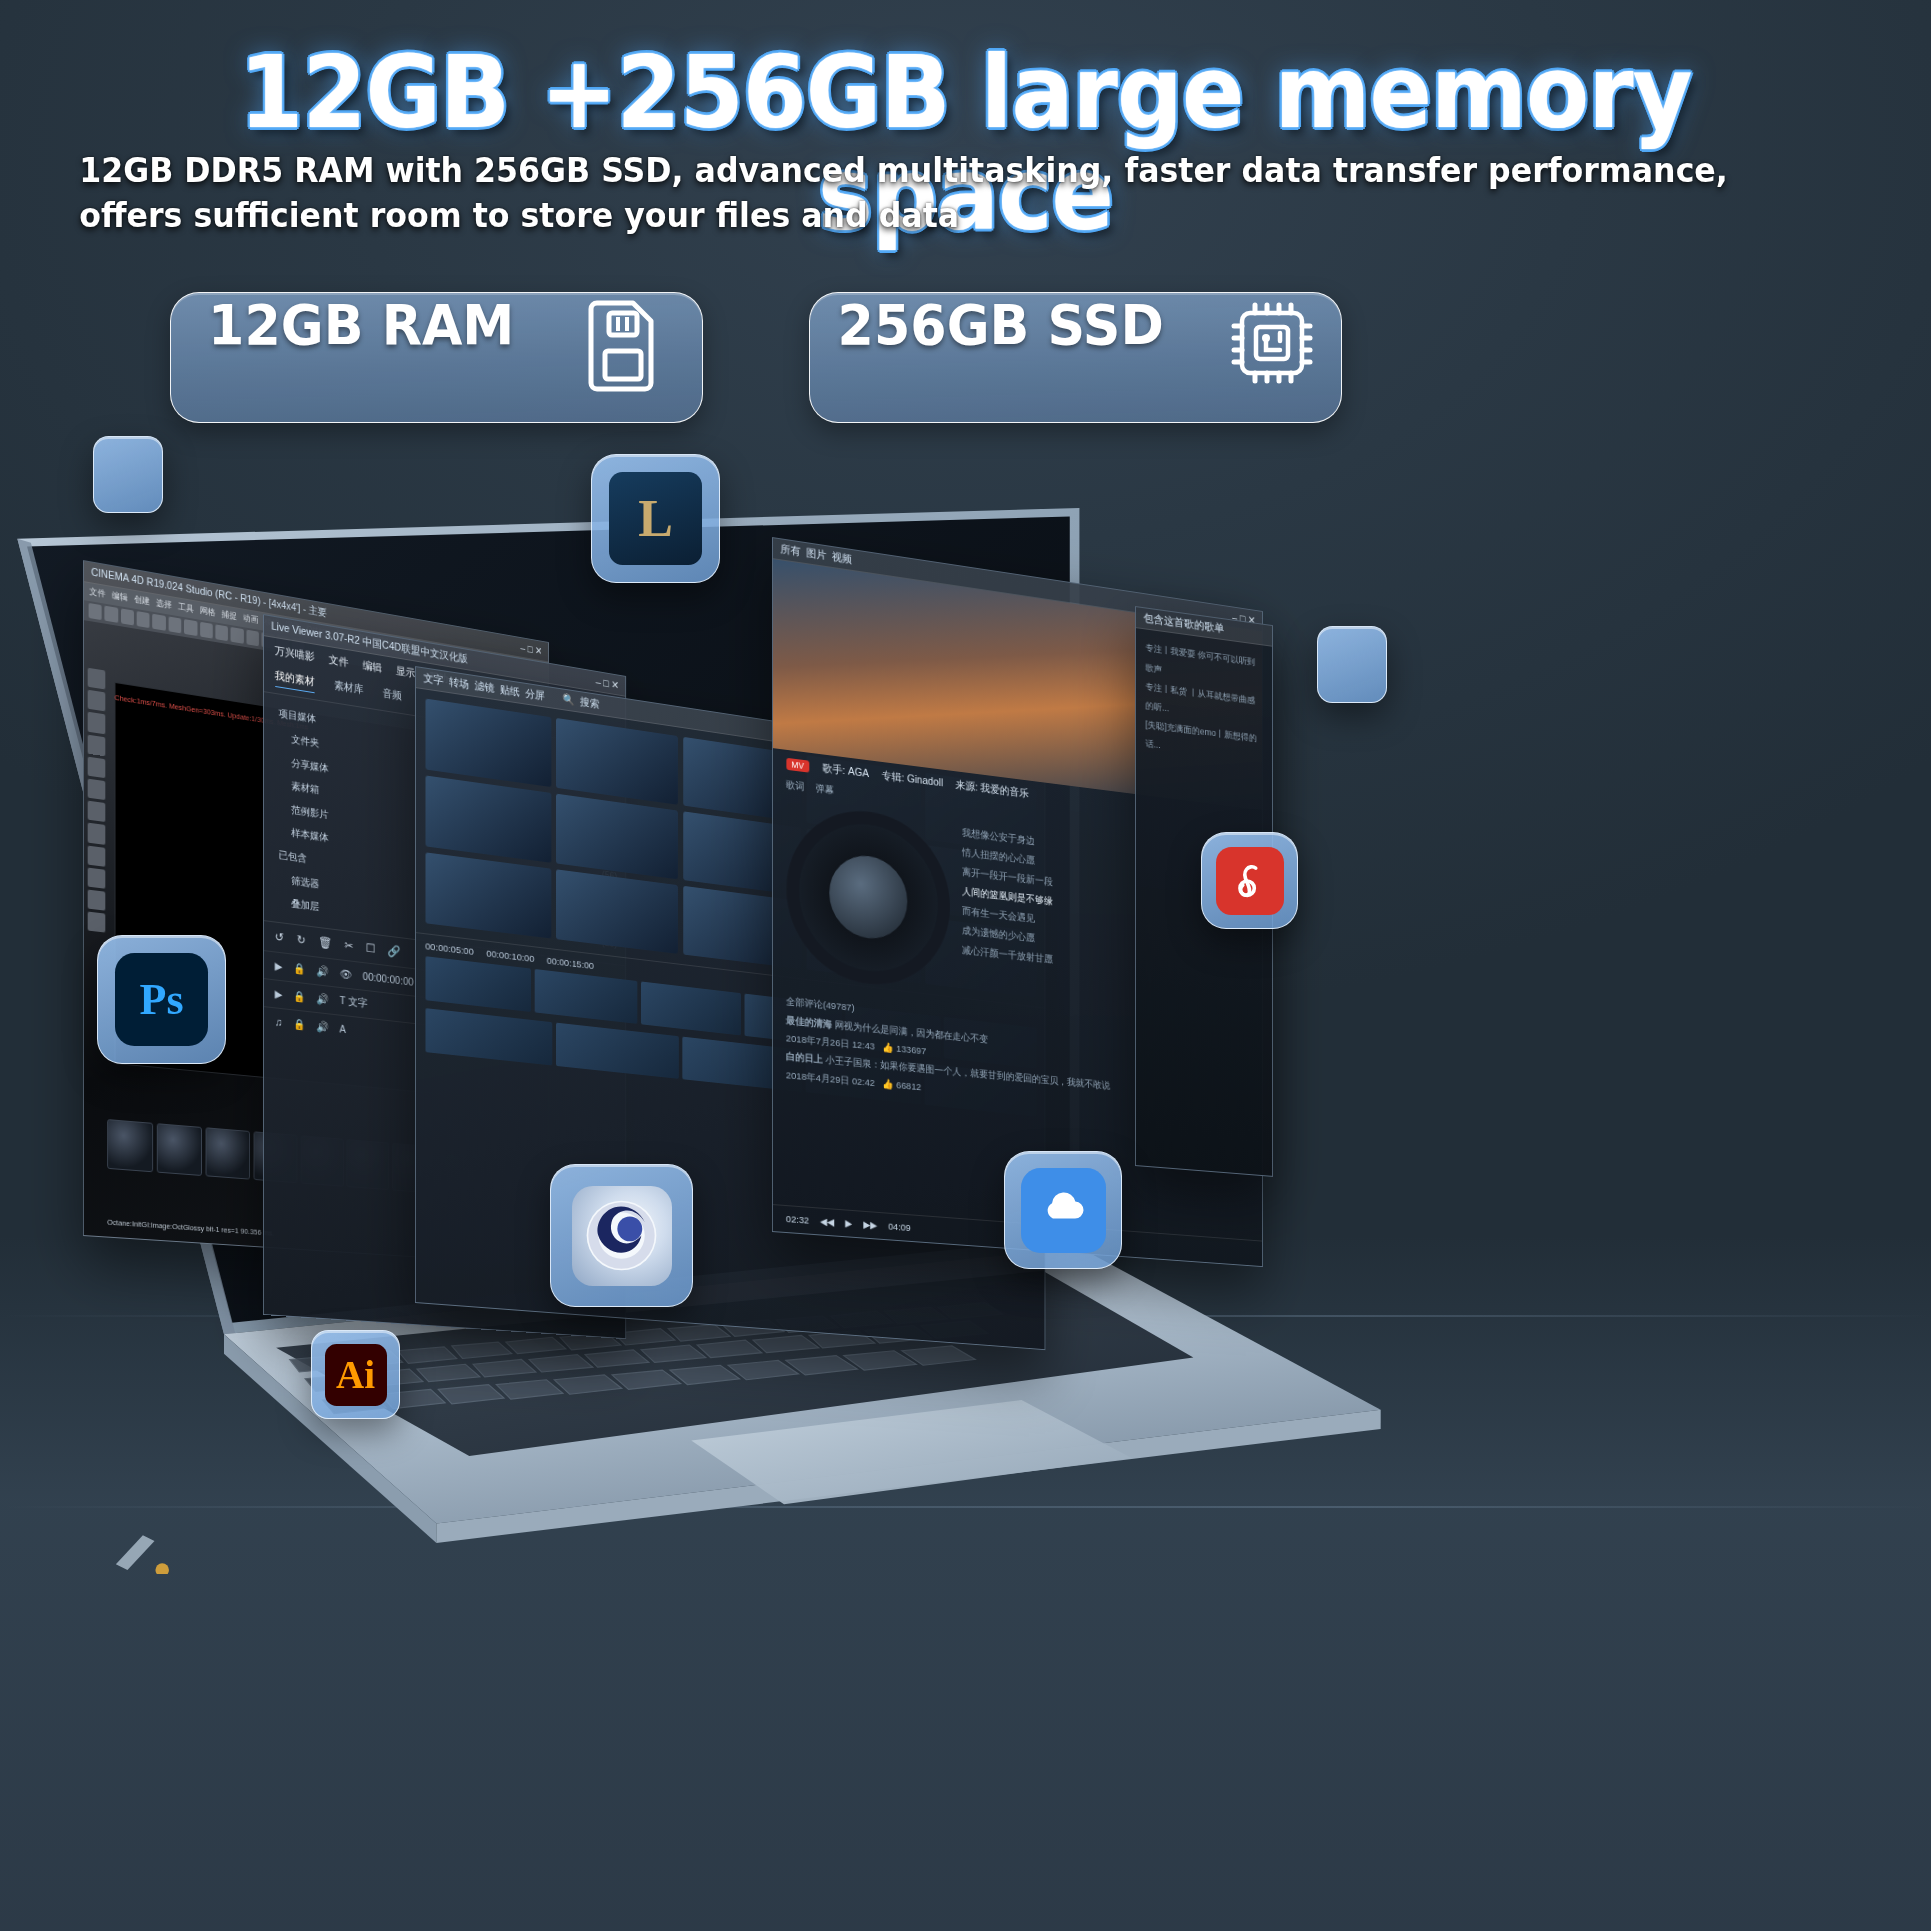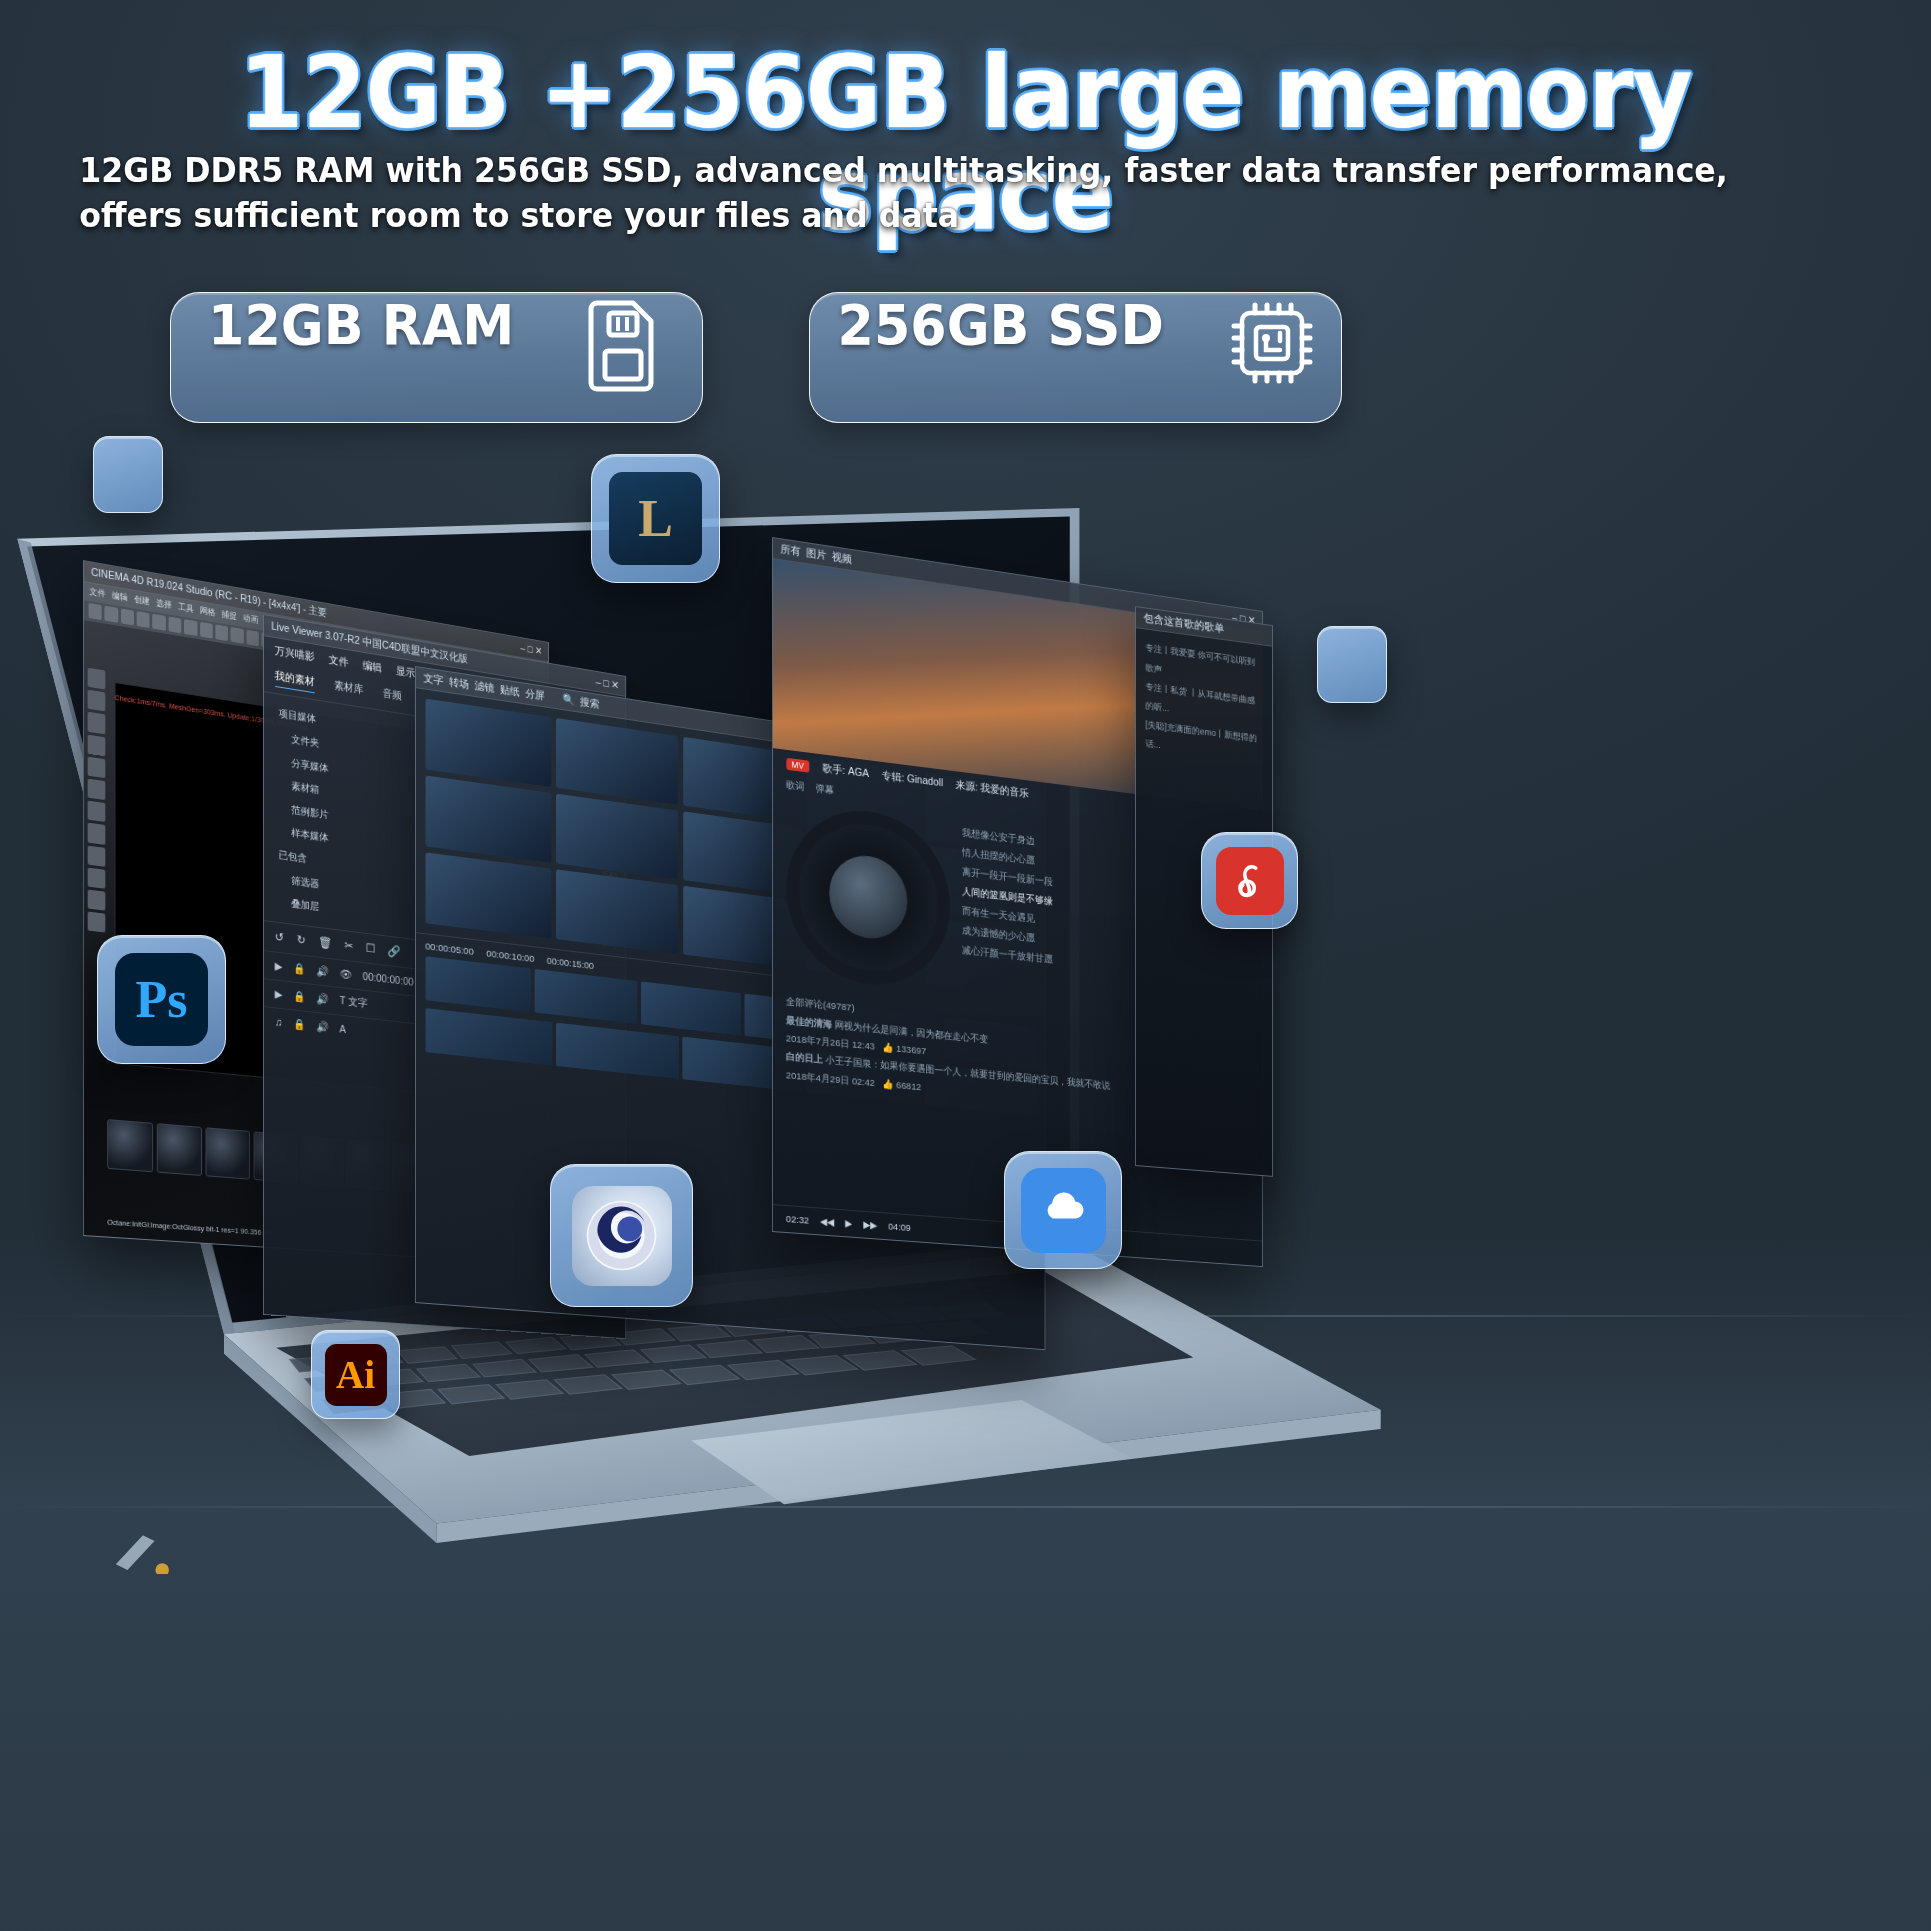--- a/index.html
+++ b/index.html
@@ -170,21 +170,21 @@
 
   #icon-lol  { left:591px; top:454px; width:129px; height:129px; }
   #icon-ps   { left:97px; top:935px; width:129px; height:129px; }
   #icon-c4d  { left:550px; top:1164px; width:143px; height:143px; }
   #icon-cloud{ left:1004px; top:1151px; width:118px; height:118px; }
   #icon-ntes { left:1201px; top:832px; width:97px; height:97px; }
   #icon-ai   { left:311px; top:1330px; width:89px; height:89px; border-radius:17.4px; }
 
   .ps-tile { width:93px; height:93px; border-radius:19.3px; background:#001e36;
     display:flex; align-items:center; justify-content:center;
-    font-size:52px; font-weight:bold; color:#31a8ff; font-family:"Liberation Serif", serif; }
+    font-size:44px; font-weight:bold; color:#31a8ff; font-family:"Liberation Serif", serif; }
   .ai-tile { width:62px; height:62px; border-radius:11.6px; background:#330000;
     display:flex; align-items:center; justify-content:center;
     font-size:39px; font-weight:bold; color:#ff9a00; font-family:"Liberation Serif", serif; }
   .ntes-tile { width:68px; height:68px; border-radius:15.4px; background:#d8342c;
     display:flex; align-items:center; justify-content:center; }
   .cloud-tile { width:85px; height:85px; border-radius:19.3px; background:#3e8ee8;
     display:flex; align-items:center; justify-content:center; }
   .lol-tile { width:93px; height:93px; border-radius:13.5px;
     background:linear-gradient(160deg,#163c5e,#0b1f33);
     display:flex; align-items:center; justify-content:center;

